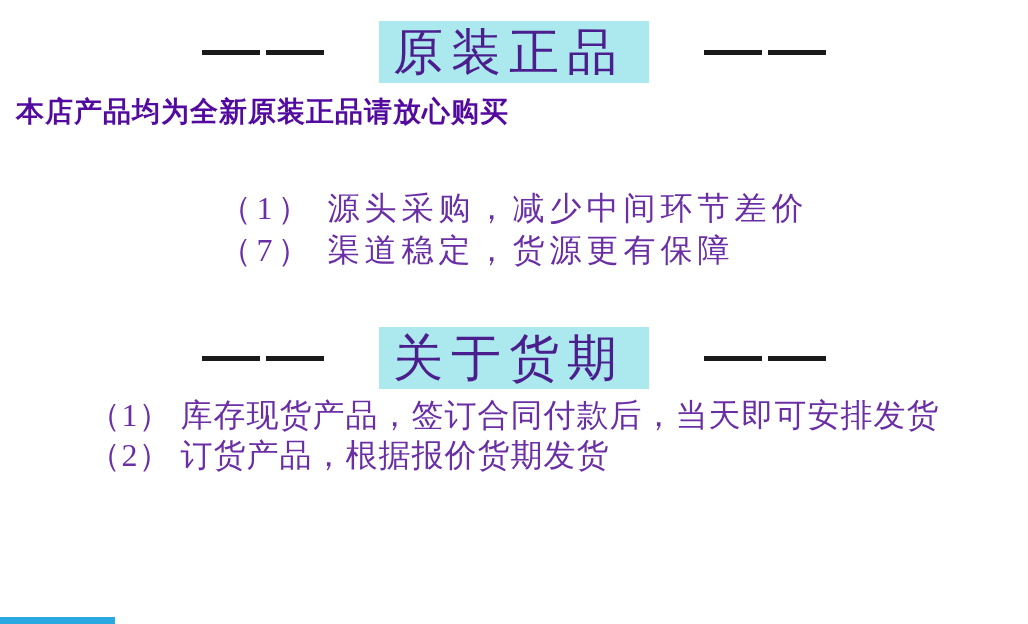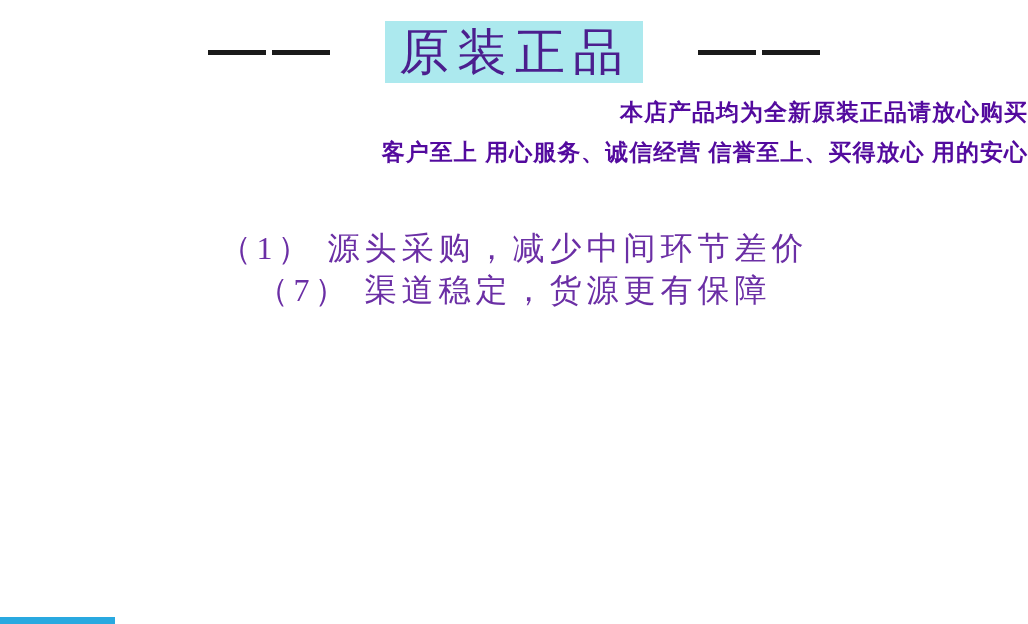--- a/index.html
+++ b/index.html
@@ -42,50 +42,51 @@
     background: var(--dash-color);
   }
   .section-title {
     font-family: "Liberation Serif", "DejaVu Serif", serif;
     font-size: 50px;
     font-weight: 400;
     line-height: 62px;
     letter-spacing: 8px;
     color: var(--title-color);
     background: var(--highlight);
-    padding: 0 12px 0 14px;
+    padding: 0 24px 0 14px;
     white-space: nowrap;
   }
   
   .s1-lines { margin-top: 9px; }
   .s1-lines p {
-    text-align: right;
+    text-align: left;
     font-family: "Liberation Sans", "DejaVu Sans", sans-serif;
     font-weight: 600;
-    font-size: 23px;
+    font-size: 28px;
     line-height: 40px;
     letter-spacing: 1px;
     color: var(--body-color);
     white-space: nowrap;
+    margin-left: 16px;
   }
   
   .list {
     width: fit-content;
     margin: 0 auto;
   }
   .list p {
     font-family: "Liberation Serif", "DejaVu Serif", serif;
     font-weight: 400;
     font-size: 32px;
     color: var(--list-color);
     white-space: nowrap;
   }
   .section-advantages { margin-top: 55px; }
   .section-advantages .list { margin-top: 8px; }
-  .section-advantages .list p { line-height: 42px; letter-spacing: 5px; text-align: center; }
+  .section-advantages .list p { line-height: 42px; letter-spacing: 5px; }
   .section-delivery { margin-top: 56px; }
   .section-delivery .list { margin-top: 6px; }
   .section-delivery .list p { line-height: 40px; letter-spacing: 1px; }
   
   .bottom-strip {
     position: absolute;
     left: 0; bottom: 0;
     width: 115px; height: 7px;
     background: var(--bottom-strip);
   }
@@ -102,28 +103,42 @@
         <div class="dash"></div>
       </div>
       <h2 class="section-title">原装正品</h2>
       <div class="dash-pair">
         <div class="dash"></div>
         <div class="dash"></div>
       </div>
     </div>
     <div class="s1-lines">
       <p>本店产品均为全新原装正品请放心购买</p>
-      <p>客户至上 用心服务、诚信经营 信誉至上、买得放心 用的安心</p>
     </div>
   </section>
 
   <section class="section-advantages">
     <div class="list">
       <p>（1） 源头采购，减少中间环节差价</p>
       <p>（7） 渠道稳定，货源更有保障</p>
     </div>
   </section>
 
   <section class="section-delivery">
+    <div class="section-head">
+      <div class="dash-pair">
+        <div class="dash"></div>
+        <div class="dash"></div>
+      </div>
+      <h2 class="section-title">关于货期</h2>
+      <div class="dash-pair">
+        <div class="dash"></div>
+        <div class="dash"></div>
+      </div>
+    </div>
+    <div class="list">
+      <p>（1） 库存现货产品，签订合同付款后，当天即可安排发货</p>
+      <p>（2） 订货产品，根据报价货期发货</p>
+    </div>
   </section>
 
   <div class="bottom-strip"></div>
 </div>
 
 </body></html>

